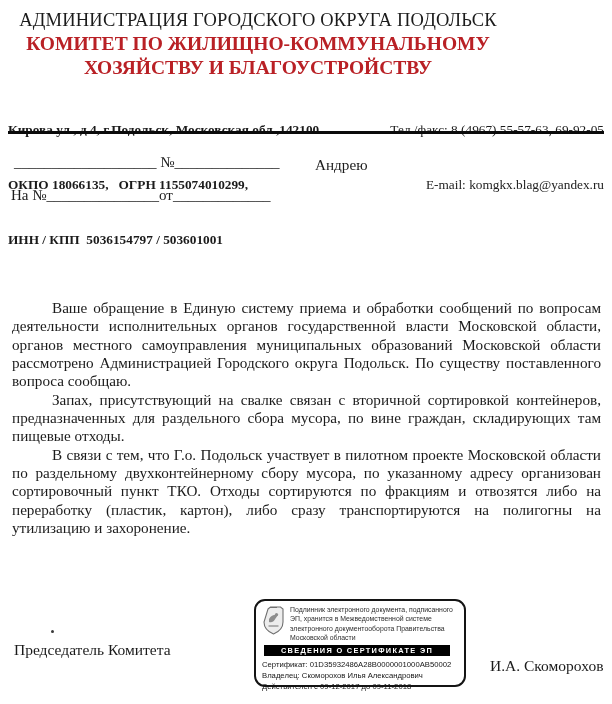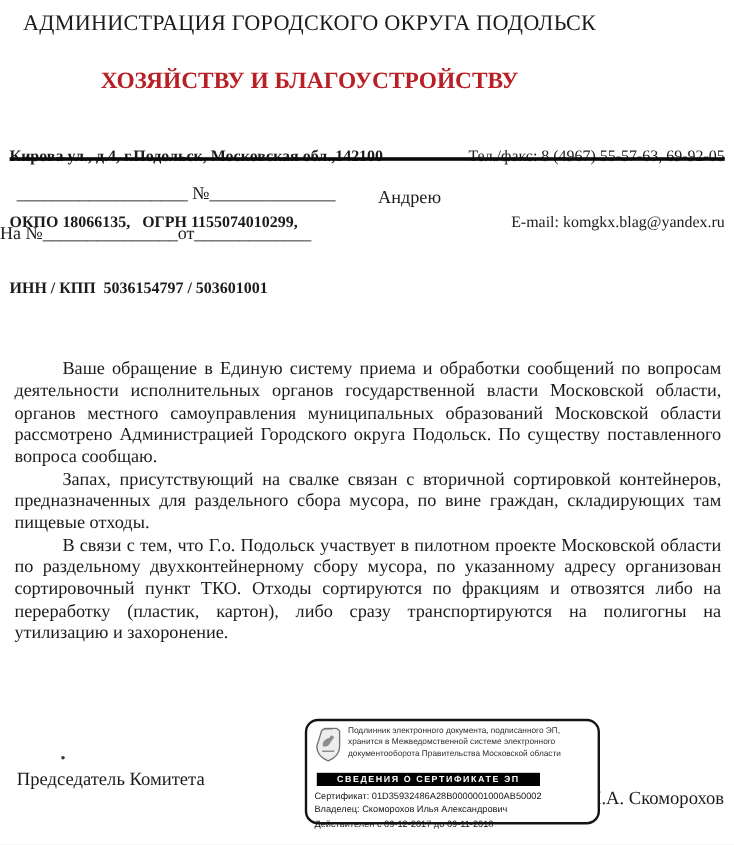--- a/index.html
+++ b/index.html
@@ -17,36 +17,36 @@
   .org-line{top:10px;font-size:18.5px;letter-spacing:.2px;white-space:nowrap;}
   .committee-line{font-weight:bold;font-size:19.5px;white-space:nowrap;}
   .committee-1{top:33px;}
   .committee-2{top:57px;}
   .contacts{top:84px;left:8px;width:596px;display:flex;justify-content:space-between;font-size:13.3px;line-height:18.4px;white-space:pre;}
   .contacts-left{text-align:left;font-weight:bold;}
   .contacts-right{text-align:right;width:268px;}
   .rule{top:131px;left:8px;width:596px;height:2.5px;background:#0a0a0a;}
   .ref-line{font-size:15px;white-space:pre;}
   .ref-l1{top:154px;left:14px;}
-  .ref-l2{top:187px;left:0;}
+  .ref-l2{top:187px;left:11px;}
   .ref-r1{top:156px;left:315px;font-size:15.2px;}
   .ref-r2{top:186px;left:314px;font-size:15.2px;}
   .body-text{top:299px;left:12px;width:589px;}
   .body-text p{
     margin:0;
     font-size:15.2px;
     line-height:18.35px;
     text-align:justify;
     text-indent:40px;
   }
   .sig-title{top:641px;left:14px;font-size:15.5px;white-space:nowrap;}
   .sig-name{top:657px;left:490px;font-size:15.5px;white-space:nowrap;}
   .ink-dot{top:630px;left:51px;width:3px;height:3px;border-radius:50%;background:#3a3a3a;}
   .stamp{
-    top:599px;left:254px;width:246px;height:88px;
+    top:599px;left:254px;width:212px;height:88px;
     border:2px solid #141414;border-radius:11px;
     box-sizing:border-box;
     background:#fff;
     font-family:"Liberation Sans","DejaVu Sans",sans-serif;
     padding:4px 7px 3px 6px;
   }
   .stamp-top{display:flex;align-items:flex-start;}
   .stamp-emblem{flex:0 0 23px;margin-top:1px;}
   .stamp-desc{
     margin-left:5px;
@@ -63,20 +63,21 @@
     white-space:nowrap;
   }
   .stamp-info{margin-top:3px;font-size:7.7px;line-height:11.4px;color:#151515;white-space:nowrap;}
 </style>
 </head>
 <body>
 
 <div class="page">
 
   <div class="abs center org-line">АДМИНИСТРАЦИЯ ГОРОДСКОГО ОКРУГА ПОДОЛЬСК</div>
+  <div class="abs center committee-line committee-1" id="committee1" style="color: rgb(185, 32, 37);">КОМИТЕТ ПО ЖИЛИЩНО-КОММУНАЛЬНОМУ</div>
   <div class="abs center committee-line committee-2" id="committee2" style="color: rgb(185, 32, 37);">ХОЗЯЙСТВУ И БЛАГОУСТРОЙСТВУ</div>
 
   <div class="abs contacts">
     <div class="contacts-left">
       <div>Кирова ул., д.4, г.Подольск, Московская обл.,142100</div>
       <div>ОКПО 18066135,   ОГРН 1155074010299,</div>
       <div>ИНН / КПП  5036154797 / 503601001</div>
     </div>
     <div class="contacts-right">
       <div>Тел./факс: 8 (4967) 55-57-63, 69-92-05</div>

